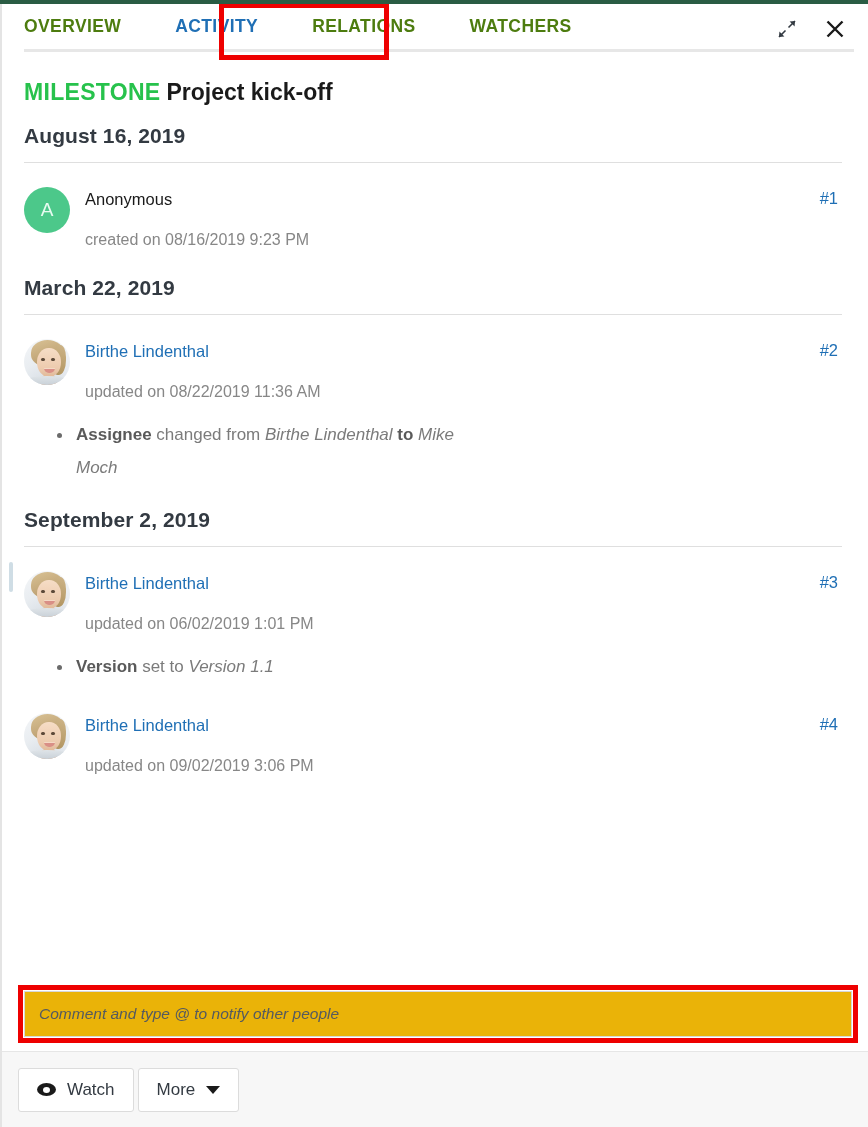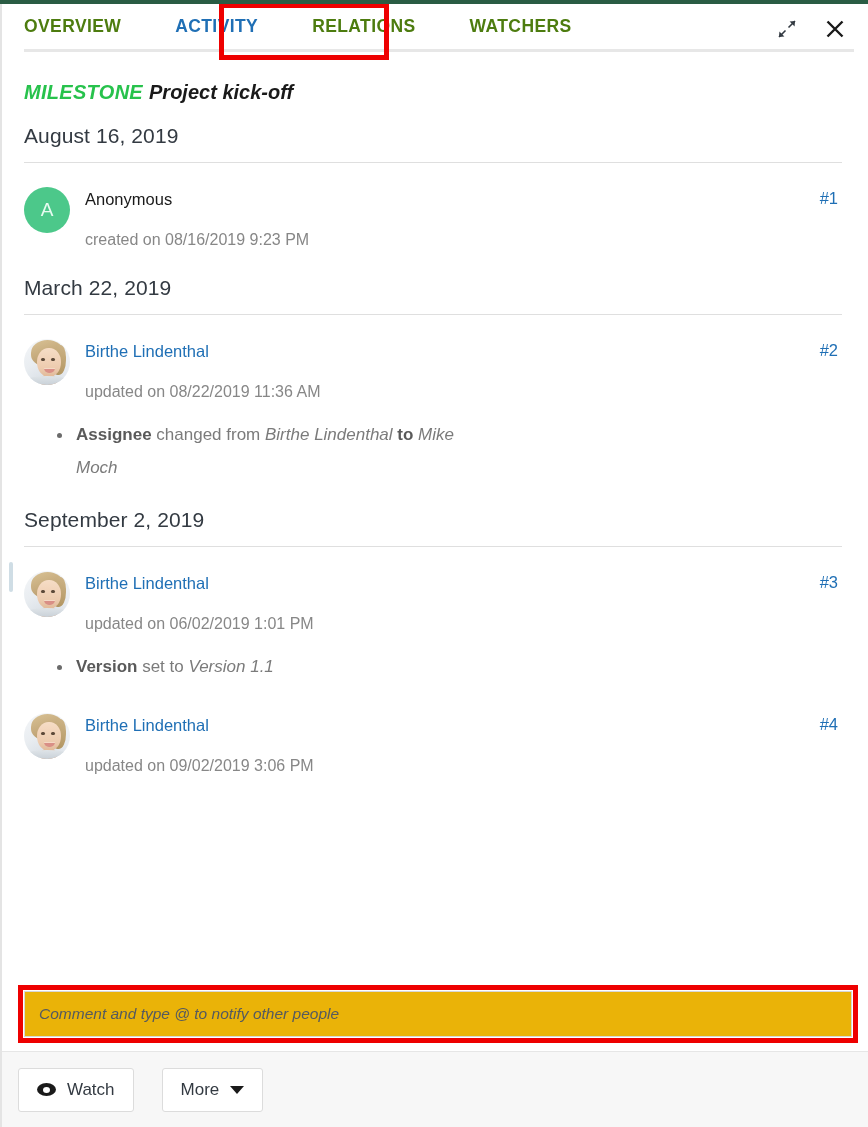--- a/index.html
+++ b/index.html
@@ -122,40 +122,39 @@
   
   .content {
     flex: 1 1 auto;
     overflow: hidden;
     padding: 0 16px 0 24px;
     position: relative;
   }
 
   .wp-heading {
     margin-top: 16px;
-    font-size: 20px;
+    font-size: 23px;
     line-height: 28px;
     white-space: nowrap;
-    font-style: italic;
   }
   .wp-type {
     color: #27c24c;
     font-weight: 700;
     letter-spacing: 0.3px;
   }
   .wp-subject {
     color: #1a1a1a;
     font-weight: 700;
     margin-left: 6px;
   }
 
   .date-heading {
     font-size: 21px;
     color: #333a42;
-    font-weight: 400;
+    font-weight: 700;
     margin-top: 18px;
     letter-spacing: 0.1px;
   }
   .date-rule {
     height: 1px;
     background: #dfdfdf;
     margin-top: 14px;
     margin-right: 10px;
   }
 
@@ -329,21 +328,21 @@
     pointer-events: none;
   }
 
   
   .footer {
     flex: 0 0 76px;
     background: #f7f7f7;
     border-top: 1px solid #e6e6e6;
     display: flex;
     align-items: center;
-    gap: 28px;
+    gap: 4px;
     padding-left: 18px;
   }
   .btn {
     height: 44px;
     background: #ffffff;
     border: 1px solid #dcdcdc;
     border-radius: 3px;
     display: flex;
     align-items: center;
     gap: 11px;

